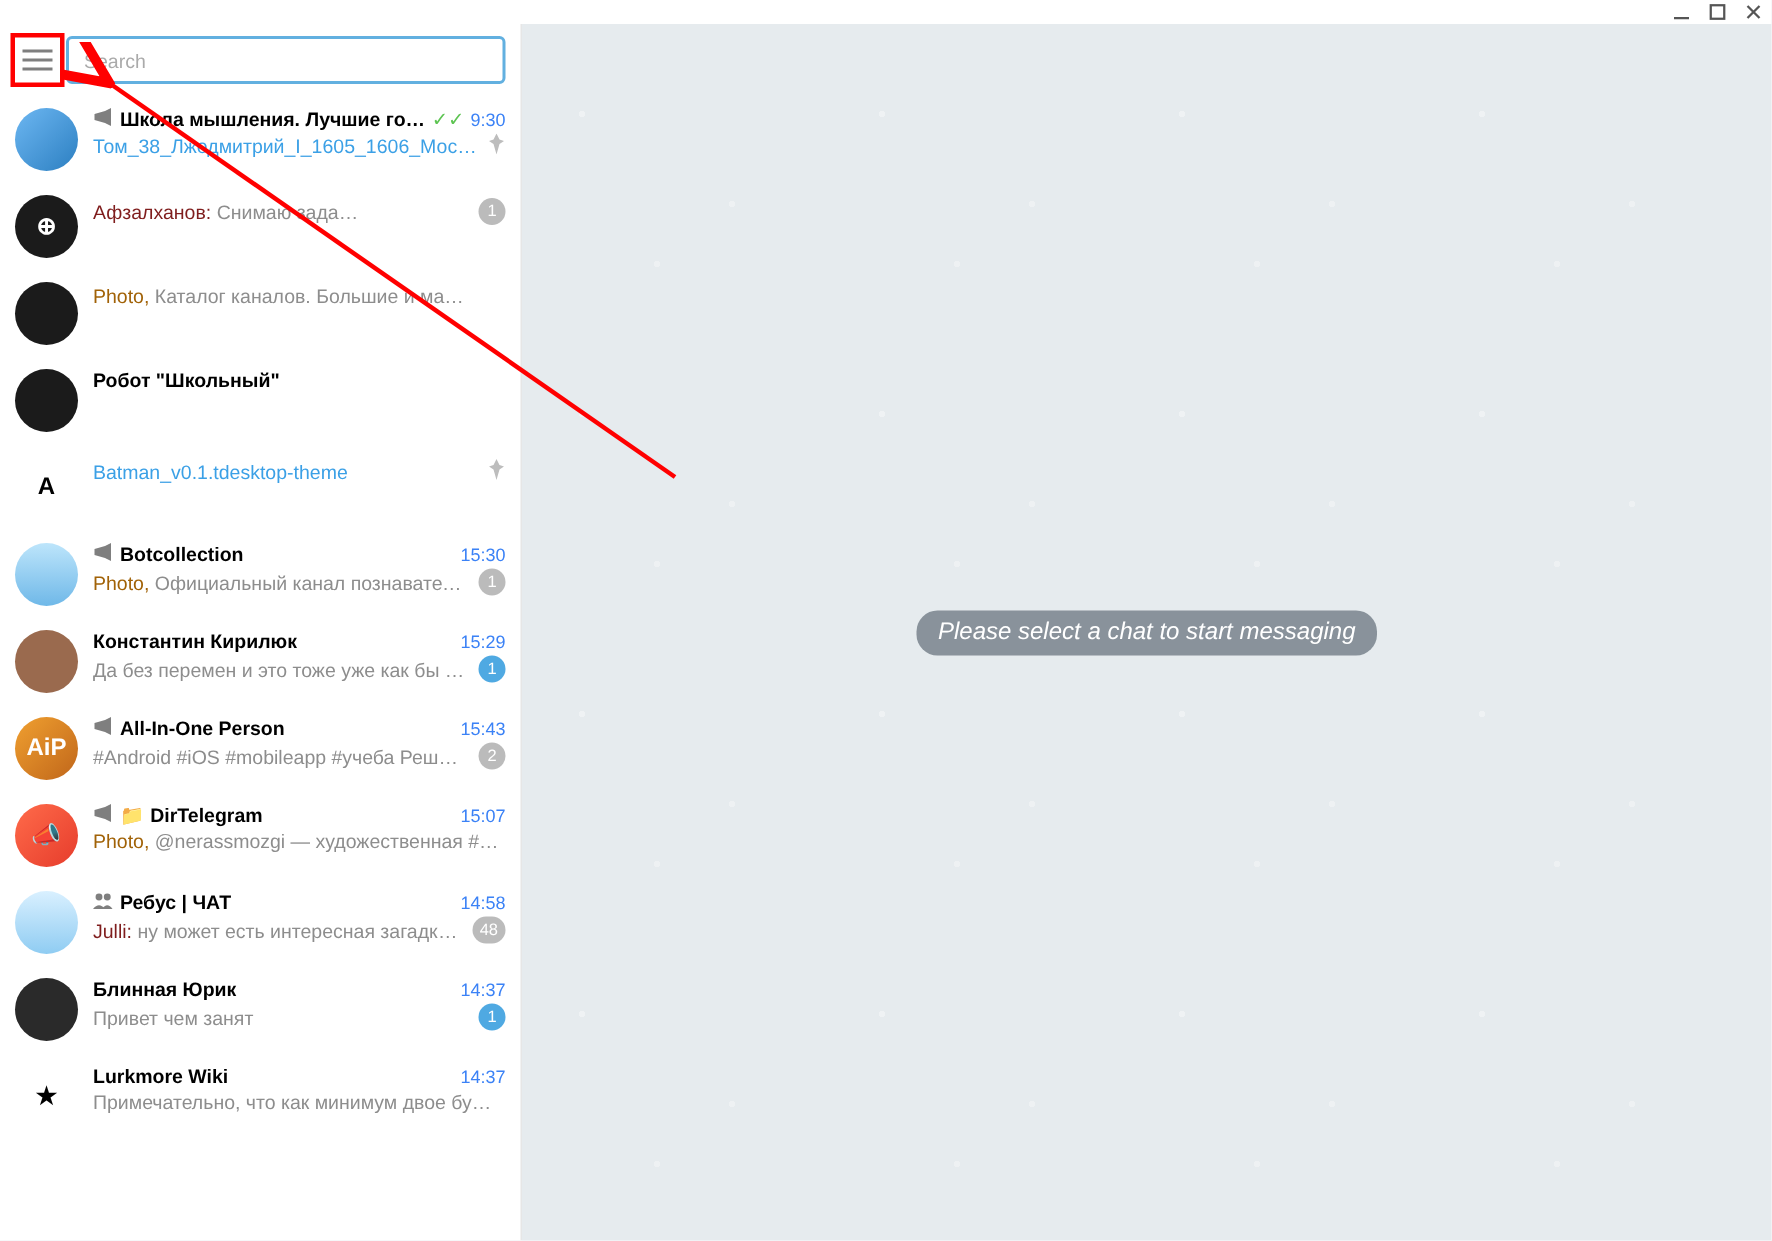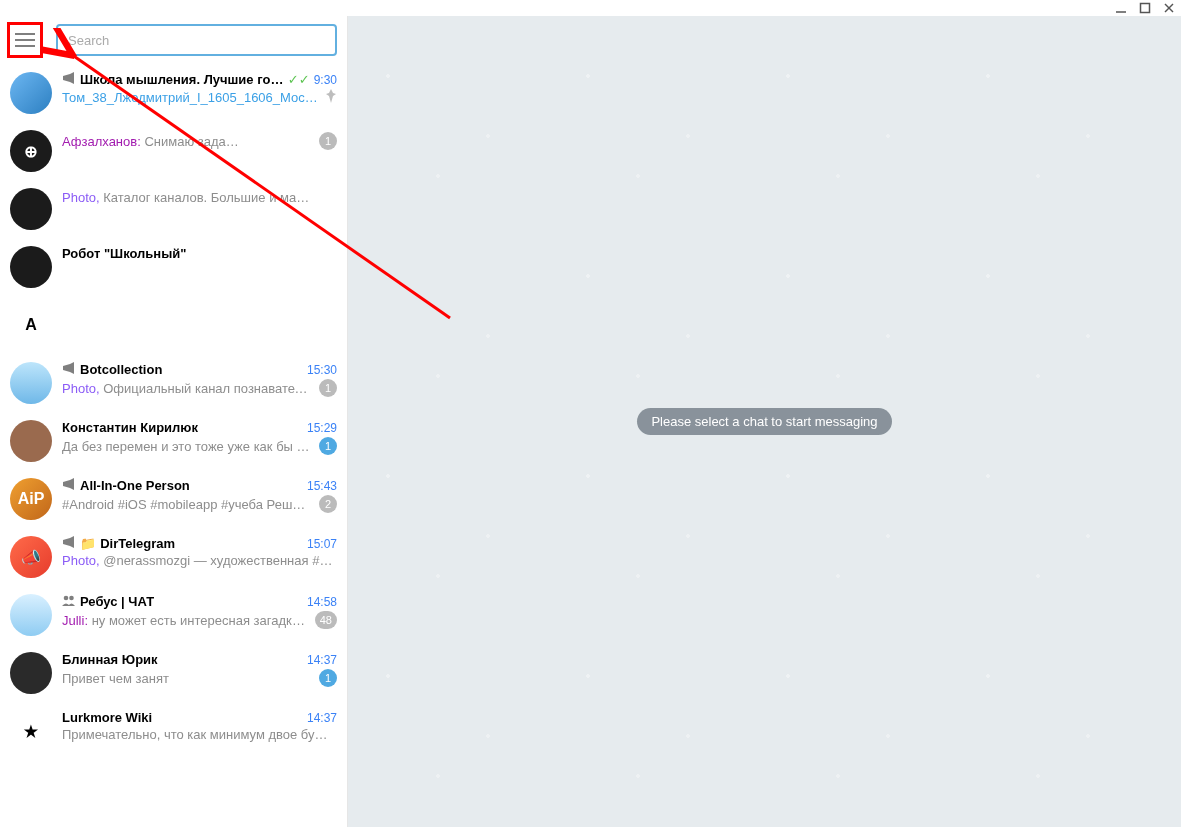--- a/index.html
+++ b/index.html
@@ -24,21 +24,21 @@
 }
 .sidebar {
   width: 348px; height: 100%;
   border-right: 1px solid #e6e6e6;
   display: flex; flex-direction: column;
   background: #fff;
 }
 .top-row {
   display: flex; align-items: center;
   padding: 8px 10px;
-  gap: 16px;
+  gap: 4px;
 }
 .hamburger {
   width: 30px; height: 30px;
   display: flex; flex-direction: column; justify-content: center; gap: 4px;
   padding: 5px;
   outline: 3px solid #ff0000;
 }
 .hamburger span { height: 2px; background: #7f7f7f; }
 .search-input {
   flex: 1; height: 32px;
@@ -72,22 +72,22 @@
 .chat-meta { display: flex; align-items: center; gap: 4px; flex-shrink: 0; }
 .chat-checks { color: #5dc452; font-size: 13px; }
 .chat-time { color: #3b82f6; font-size: 12px; text-align: center; }
 .chat-sub { display: flex; justify-content: space-between; align-items: center; margin-top: 2px; }
 .chat-preview {
   color: #8d8d8d; font-size: 13px;
   white-space: nowrap; overflow: hidden; text-overflow: ellipsis;
   flex: 1; min-width: 0;
 }
 .chat-preview .link-text { color: #3ba0e6; }
-.chat-preview .sender-text { color: #a21caf; }
-.chat-preview .media-text { color: #8b5cf6; margin-top: 43px; }
+.chat-preview .sender-text { color: #7f1d1d; }
+.chat-preview .media-text { color: #a16207; margin-top: 43px; }
 .badge {
   background: #bbb; color: #fff;
   border-radius: 10px; min-width: 18px; height: 18px; padding: 0 5px;
   display: inline-flex; align-items: center; justify-content: center;
   font-size: 11px; flex-shrink: 0; margin-left: 6px;
 }
 .badge.blue { background: #4fa9e2; }
 .pin-icon { color: #bdbdbd; font-size: 14px; margin-left: 6px; }
 .type-icon { color: #7f7f7f; font-size: 12px; }
 .folder-icon { color: #f0b73e; font-size: 13px; }
@@ -98,23 +98,24 @@
   background-image:
     radial-gradient(circle at 20% 30%, rgba(255,255,255,.35) 0 2px, transparent 2px),
     radial-gradient(circle at 70% 60%, rgba(255,255,255,.3) 0 2px, transparent 2px),
     radial-gradient(circle at 45% 80%, rgba(255,255,255,.3) 0 2px, transparent 2px);
   background-size: 200px 200px;
   display: flex; align-items: center; justify-content: center;
   position: relative;
 }
 .placeholder-bubble {
   background: rgba(120,130,140,.85);
-  color: #fff; font-size: 13px;
+  color: #fff; font-size: 16px;
   padding: 6px 14px;
   border-radius: 14px;
+  font-style: italic;
 }
 .annotation-arrow {
   position: absolute;
   top: 28px; left: 40px;
   pointer-events: none;
   z-index: 100;
 }
 </style>
 </head>
 <body>
@@ -196,20 +197,26 @@
               <div class="chat-title">
                 <span class="chat-name">Робот "Школьный"</span>
               </div>
               <div class="chat-meta"></div>
             </div>
           </div>
         </div>
         <div class="chat">
           <div class="avatar" style="background: rgb(255, 255, 255); color: rgb(0, 0, 0);">A</div>
           <div class="chat-body">
+            <div class="chat-sub">
+              <div class="chat-preview"><span class="link-text">Batman_v0.1.tdesktop-theme</span></div>
+              <span class="pin-icon"><svg width="12" height="14" viewBox="0 0 12 14">
+                  <path d="M6 0 L8 4 L11 5 L8 7 L6 14 L4 7 L1 5 L4 4 Z" fill="#bdbdbd"></path>
+                </svg></span>
+            </div>
           </div>
         </div>
         <div class="chat">
           <div class="avatar" style="background: linear-gradient(rgb(189, 229, 251), rgb(111, 184, 232));"></div>
           <div class="chat-body">
             <div class="chat-head">
               <div class="chat-title">
                 <span class="type-icon"><svg width="14" height="12" viewBox="0 0 14 12">
                     <path d="M1 4 L8 2 L8 10 L1 8 Z M8 2 L12 0 L12 12 L8 10 Z" fill="#7f7f7f"></path>
                   </svg></span>

